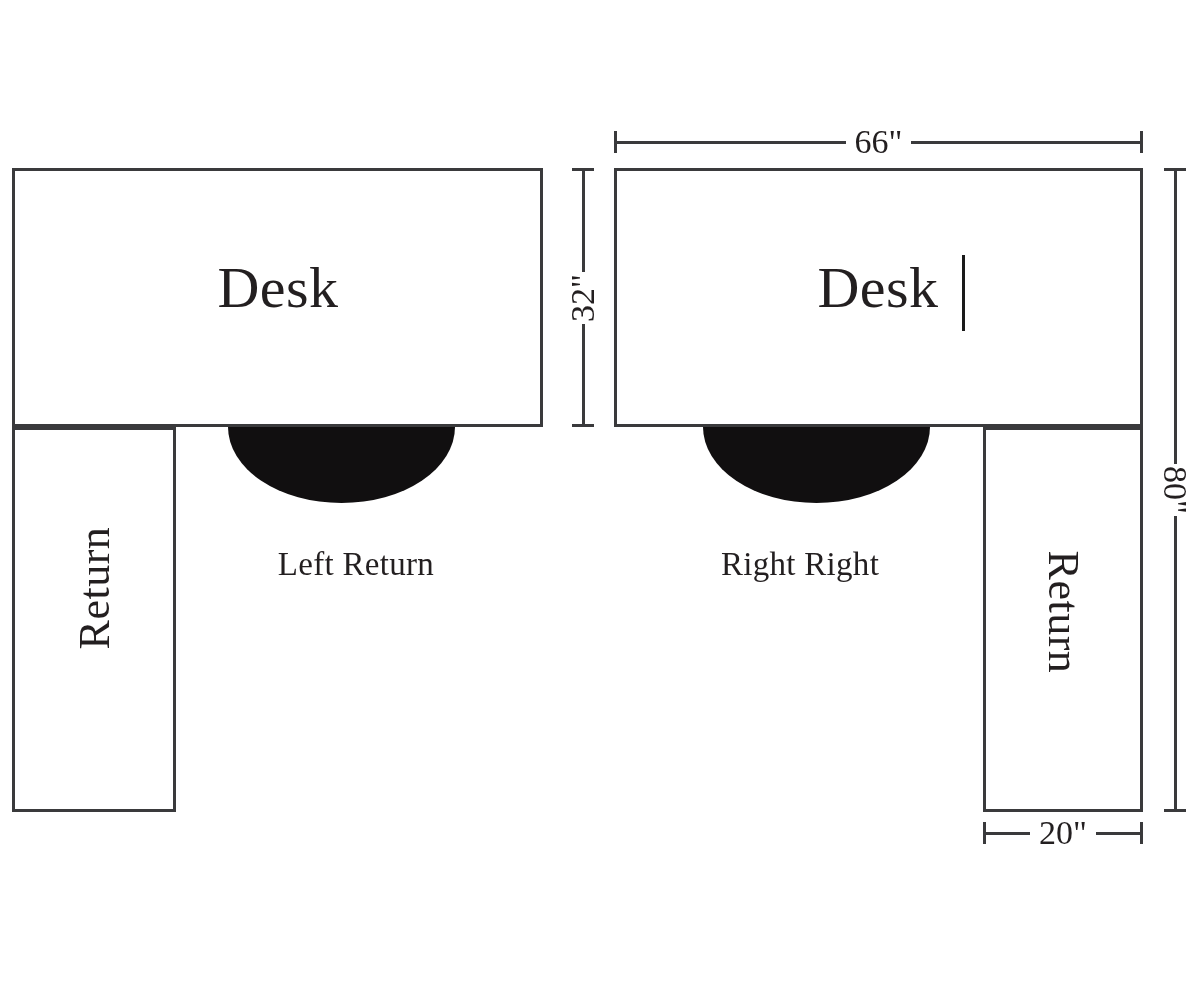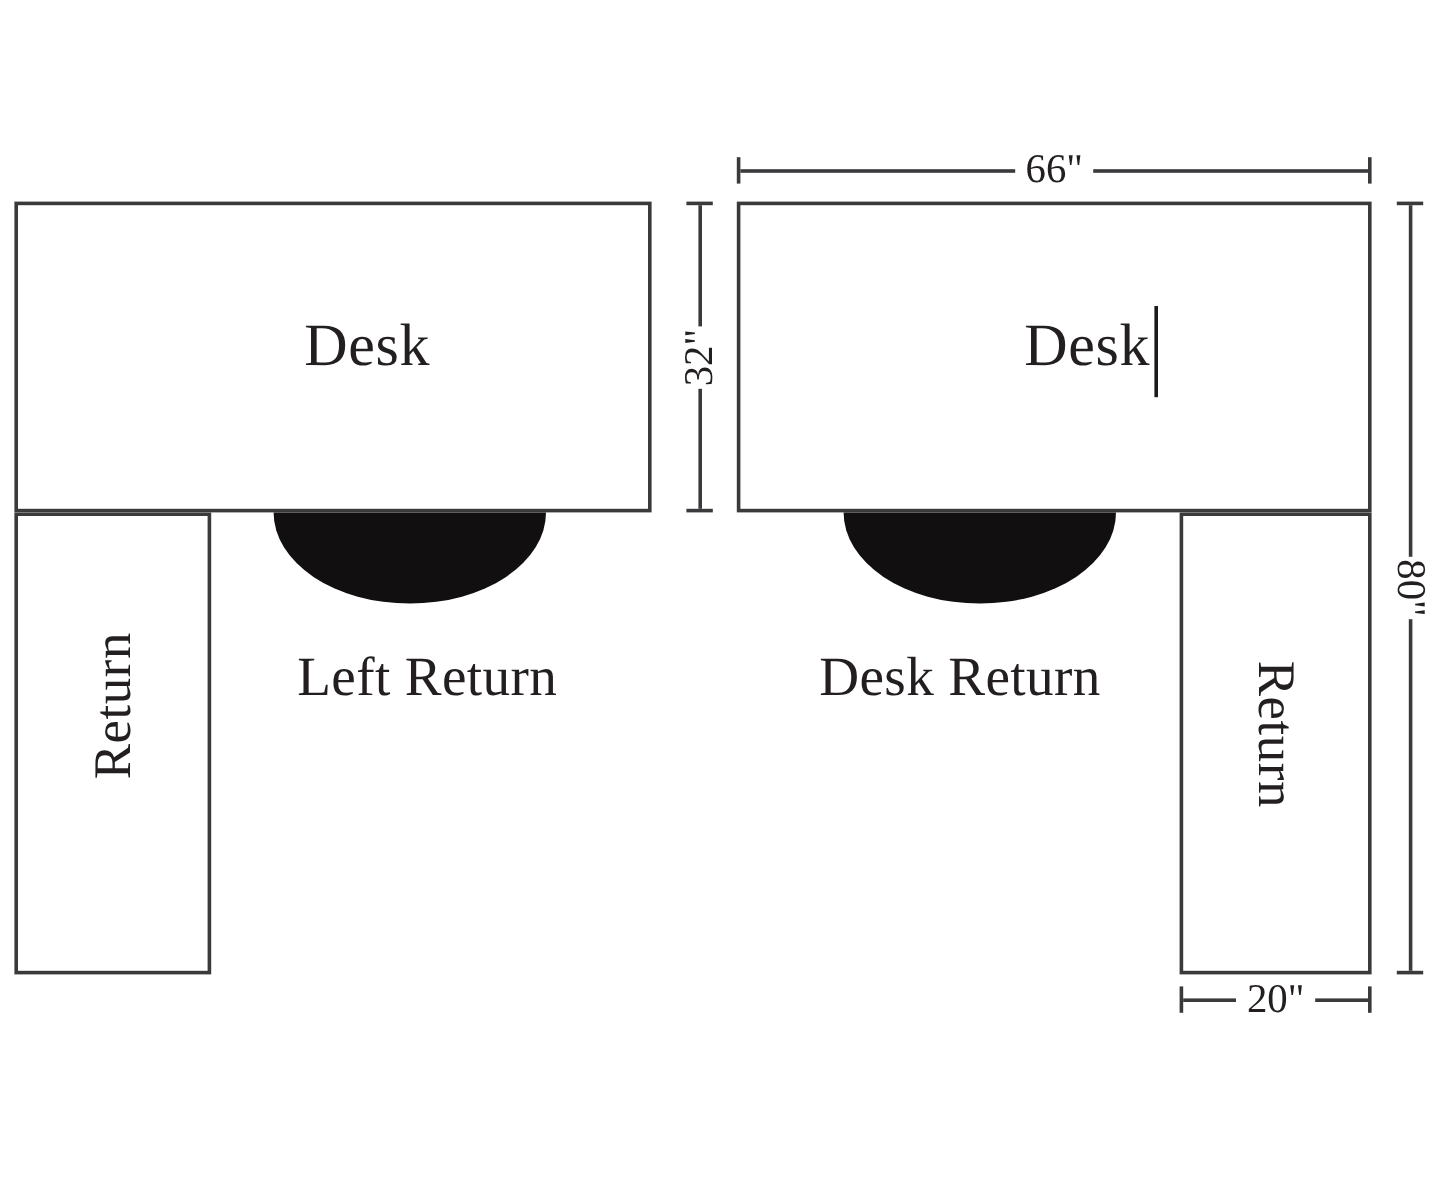--- a/index.html
+++ b/index.html
@@ -36,26 +36,25 @@
   }
 
   
   .lbl {
     position: absolute;
     white-space: nowrap;
     line-height: 1.02;
     color: #231f20;
   }
   .lbl-desk {
-    font-size: 50px;
+    font-size: 58px;
     letter-spacing: .5px;
-    margin-left: 28px;
   }
   .lbl-caption {
-    font-size: 46px;
+    font-size: 33px;
     text-align: right;
     letter-spacing: .3px;
   }
   .lbl-side {
     font-size: 44px;
     letter-spacing: .5px;
     transform-origin: 50% 50%;
   }
   .rot-ccw { transform: translate(-50%, -50%) rotate(-90deg); }
   .rot-cw  { transform: translate(-50%, -50%) rotate(90deg); }
@@ -145,21 +144,21 @@
   <div class="chair" style="left:703px; top:427px; width:227px; height:76px;"></div>
 
   <div class="panel" style="left:983px; top:427px; width:160px; height:385px;"></div>
 
   <div class="lbl lbl-desk" style="left:878px; top:288px; transform:translate(-50%,-50%);">Desk</div>
 
   <div class="caret" style="left:962px; top:255px; height:76px;"></div>
 
   <div class="lbl lbl-side rot-cw" style="left:1063px; top:612px;">Return</div>
 
-  <div class="lbl lbl-caption" style="left:800px; top:565px; transform:translate(-50%,-50%);">Desk Return</div>
+  <div class="lbl lbl-caption" style="left:800px; top:565px; transform:translate(-50%,-50%);">Right Right</div>
 
 
   <div class="dim dim-h" style="left:614px; top:127px; width:529px;">
     <div class="tick"></div>
     <div class="rule"></div>
     <div class="dim-text">66"</div>
     <div class="rule"></div>
     <div class="tick"></div>
   </div>
 

